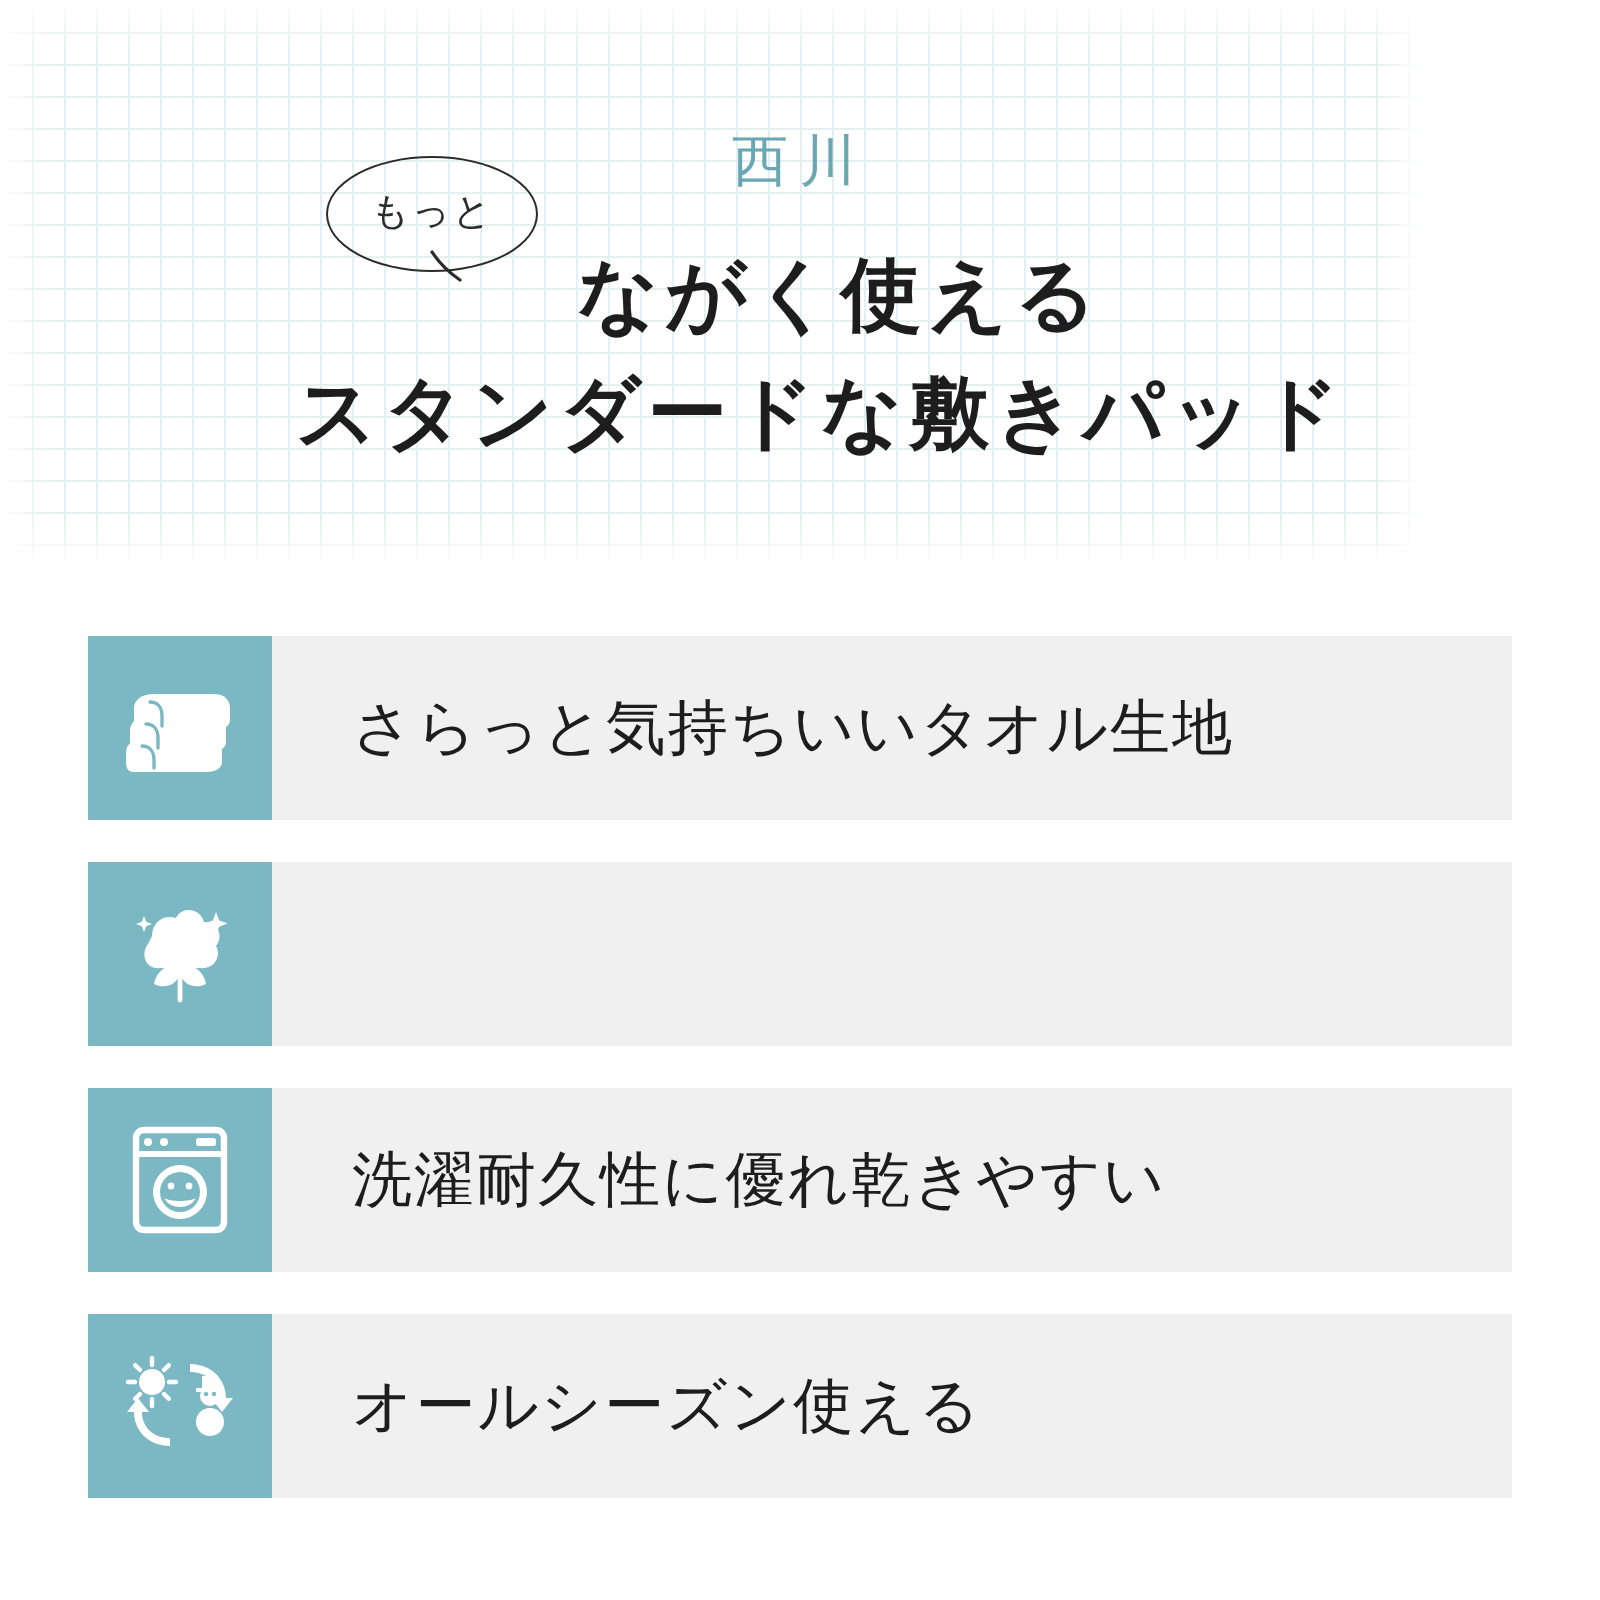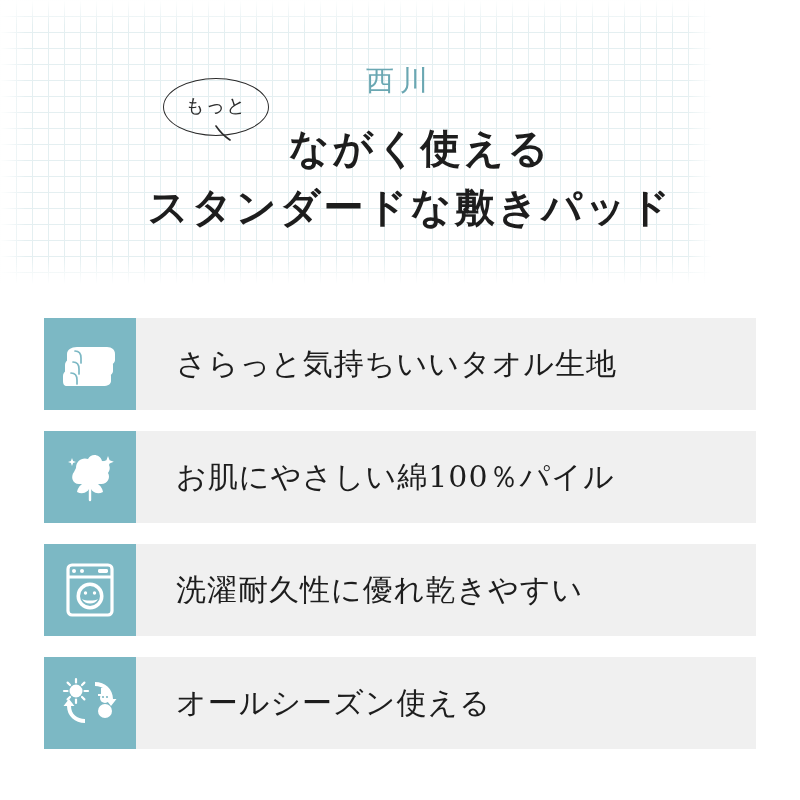--- a/index.html
+++ b/index.html
@@ -200,21 +200,20 @@
           <g fill="#ffffff">
             <path d="M14 18 C14 11, 20 7, 26 9 C29 3, 38 4, 40 11 C47 11, 50 18, 46 23 C49 28, 45 35, 38 34 L18 34 C11 35, 8 27, 12 22 Z"></path>
             <path d="M27 32 C21 32, 16 36, 15 42 C21 45, 27 42, 28 36 Z"></path>
             <path d="M29 32 C35 32, 40 36, 41 42 C35 45, 29 42, 28 36 Z"></path>
             <path d="M28 34 L28 50" stroke="#ffffff" stroke-width="2.4" stroke-linecap="round"></path>
             <path d="M46 6 l1.6 4.2 4.2 1.6 -4.2 1.6 -1.6 4.2 -1.6 -4.2 -4.2 -1.6 4.2 -1.6 Z"></path>
             <path d="M10 8 l1.1 2.9 2.9 1.1 -2.9 1.1 -1.1 2.9 -1.1 -2.9 -2.9 -1.1 2.9 -1.1 Z"></path>
           </g>
         </svg>
       </div>
-      <div class="feature-text">お肌にやさしい綿100％パイル</div>
     </div>
 
     <div class="feature-row">
       <div class="feature-icon">
         <svg width="56" height="58" viewBox="0 0 56 58">
           <rect x="6" y="4" width="44" height="50" rx="4" fill="none" stroke="#ffffff" stroke-width="3.2"></rect>
           <path d="M6 16 L50 16" stroke="#ffffff" stroke-width="3"></path>
           <circle cx="12" cy="10" r="2" fill="#ffffff"></circle>
           <circle cx="20" cy="10" r="2" fill="#ffffff"></circle>
           <rect x="36" y="8" width="10" height="4" rx="1.4" fill="#ffffff"></rect>

